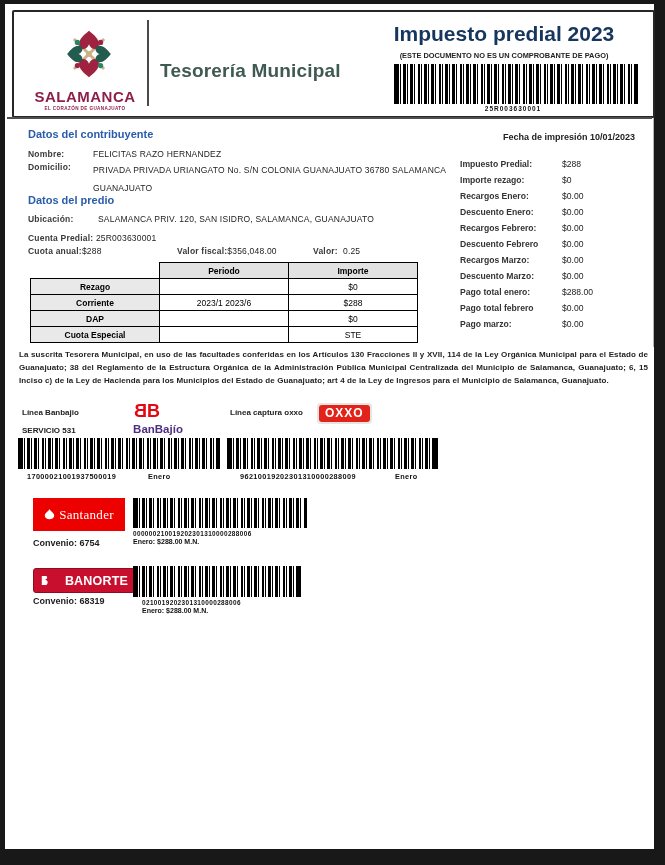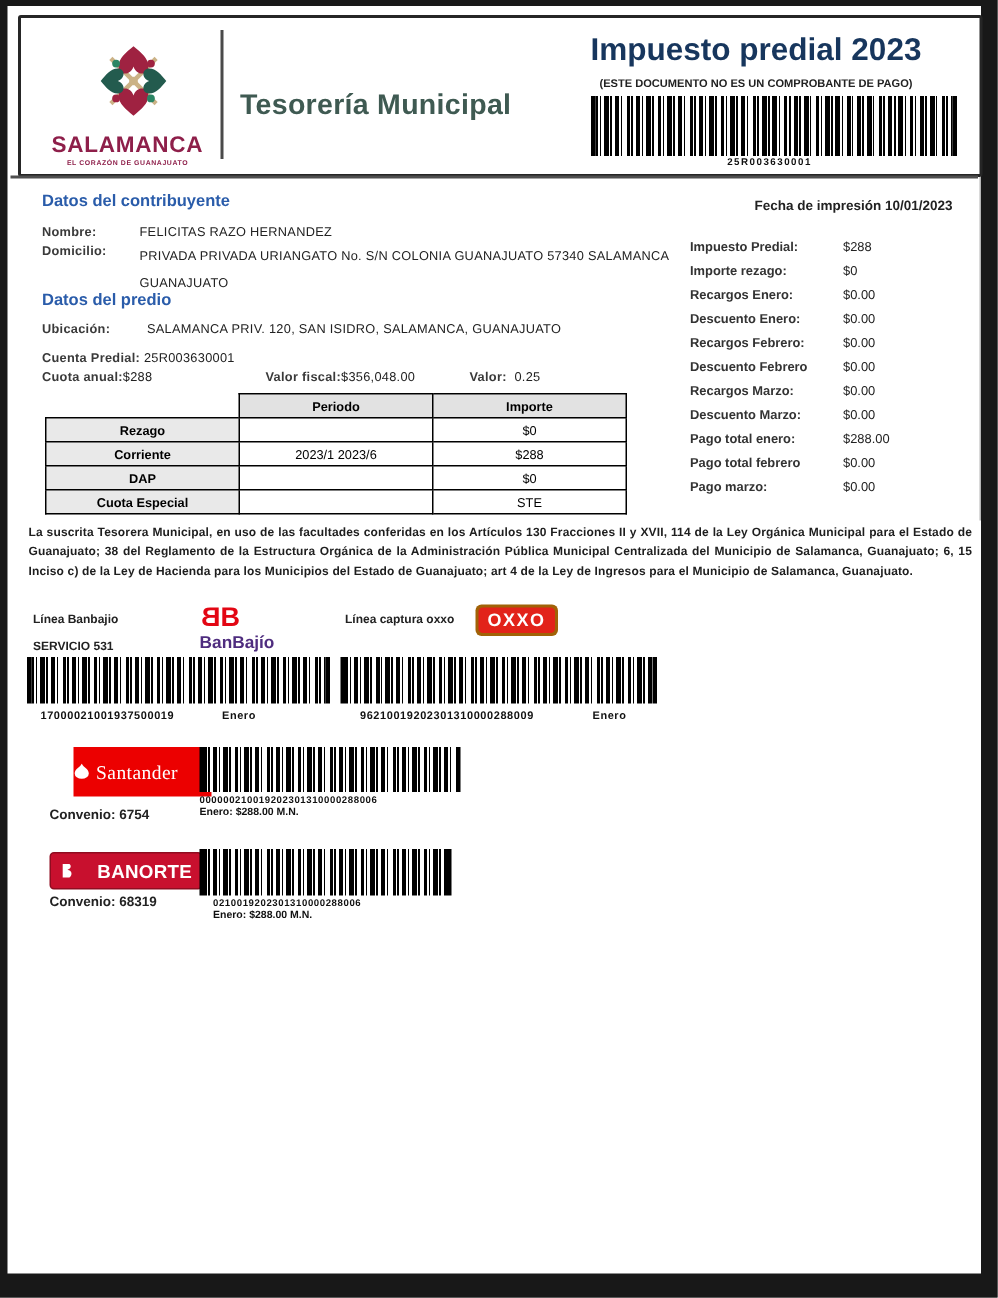--- a/index.html
+++ b/index.html
@@ -48,23 +48,23 @@
   .legal{position:absolute;left:14px;top:344px;width:629px;font-size:8px;font-weight:bold;color:#1e1e1e;text-align:justify;line-height:13.2px;letter-spacing:.1px;}
 
   
   .pay-lbl{position:absolute;font-size:8px;font-weight:bold;color:#222;}
   .bb-mono{position:absolute;left:131px;top:398px;color:#e30613;font-weight:900;font-size:18px;line-height:18px;letter-spacing:-2px;}
   .bb-mono .mir{display:inline-block;transform:scaleX(-1);}
   .bb-word{position:absolute;left:118px;top:419px;width:70px;text-align:center;color:#4f2d7f;font-weight:bold;font-size:11.5px;}
   .bc-pay1{position:absolute;left:13px;top:434px;width:196px;height:31px;}
   .bc-pay2{position:absolute;left:222px;top:434px;width:205px;height:31px;}
   .bc-num{position:absolute;font-size:7.3px;font-weight:bold;color:#111;letter-spacing:.4px;}
-  .oxxo-logo{position:absolute;left:312px;top:399px;background:#a16207;border-radius:4px;padding:2px;}
+  .oxxo-logo{position:absolute;left:312px;top:399px;background:#e5e5e5;border-radius:4px;padding:2px;}
   .oxxo-inner{background:#e2231a;border-radius:3px;color:#fff;font-weight:900;font-size:12px;letter-spacing:1px;padding:2px 6px;line-height:13px;}
-  .santander-box{position:absolute;left:28px;top:494px;width:92px;height:33px;background:#ec0000;display:flex;align-items:center;gap:4px;margin-left:16px;}
+  .santander-box{position:absolute;left:28px;top:494px;width:92px;height:33px;background:#ec0000;display:flex;align-items:center;justify-content:center;gap:4px;}
   .santander-word{color:#fff;font-family:"Liberation Serif",serif;font-size:13px;letter-spacing:.3px;}
   .bc-pay3{position:absolute;left:128px;top:494px;width:168px;height:30px;}
   .bc-pay4{position:absolute;left:128px;top:562px;width:162px;height:31px;}
   .banorte-box{position:absolute;left:28px;top:564px;width:100px;height:23px;background:#c8102e;border:1.5px solid #8f0c20;border-radius:3px;display:flex;align-items:center;justify-content:center;gap:16px;}
   .banorte-word{color:#fff;font-weight:900;font-size:12.5px;letter-spacing:.2px;}
   .convenio{position:absolute;font-size:9px;font-weight:bold;color:#222;}
   .amt{position:absolute;font-size:7px;font-weight:bold;color:#111;}
 </style>
 </head>
 <body>
@@ -107,21 +107,21 @@
     <div class="sec-title" style="left:23px;top:124px;">Datos del contribuyente</div>
 
     <div class="row-8" style="left:23px;top:145px;">
       <span class="lbl">Nombre:</span>
     </div>
     <div class="row-8 val" style="left:88px;top:145px;">FELICITAS RAZO HERNANDEZ</div>
 
     <div class="row-8" style="left:23px;top:158px;">
       <span class="lbl">Domicilio:</span>
     </div>
-    <div class="row-8 val" style="left:88px;top:158px;width:362px;line-height:17.5px;">PRIVADA PRIVADA URIANGATO No. S/N COLONIA GUANAJUATO 57340 SALAMANCA GUANAJUATO</div>
+    <div class="row-8 val" style="left:88px;top:158px;width:362px;line-height:17.5px;">PRIVADA PRIVADA URIANGATO No. S/N COLONIA GUANAJUATO 36780 SALAMANCA GUANAJUATO</div>
 
     <div class="sec-title" style="left:23px;top:190px;">Datos del predio</div>
 
     <div class="row-8" style="left:23px;top:210px;">
       <span class="lbl">Ubicación:</span>
     </div>
     <div class="row-8 val" style="left:93px;top:210px;">SALAMANCA PRIV. 120, SAN ISIDRO, SALAMANCA, GUANAJUATO</div>
 
     <div class="row-8" style="left:23px;top:229px;">
       <span class="lbl">Cuenta Predial:</span>

